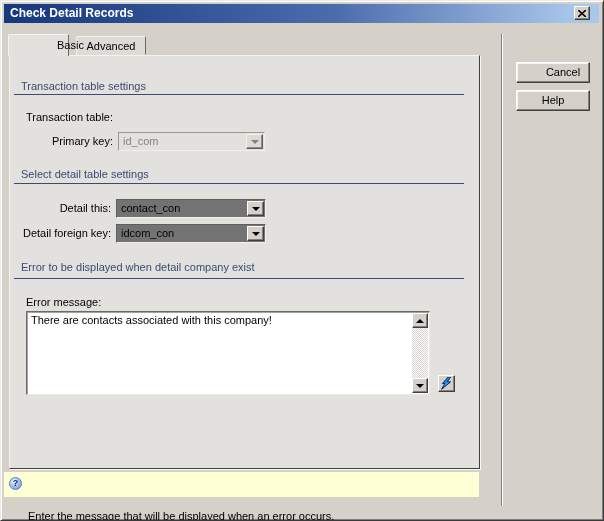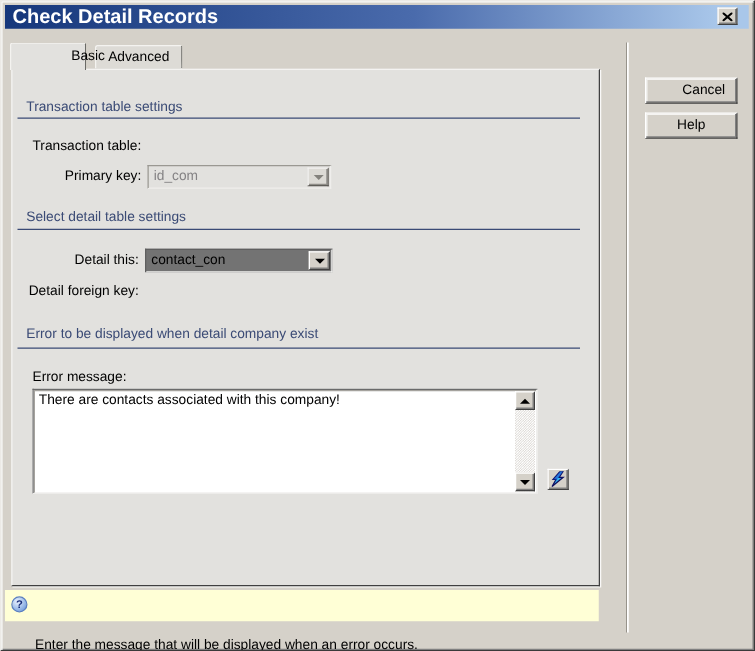--- a/index.html
+++ b/index.html
@@ -7,21 +7,21 @@
     position:relative;width:602px;height:519px;
     background:#D5D1C9;
     border:1px solid;border-color:#ECEAE6 #3A3A3A #3A3A3A #ECEAE6;
     box-shadow:inset 1px 1px 0 #FFFFFF, inset -1px -1px 0 #808080;
     font-family:"Liberation Sans",sans-serif;font-size:11px;color:#000;
     overflow:hidden;
   }
   .titlebar{
     position:absolute;left:3px;top:3px;width:595px;height:19px;
     background:linear-gradient(90deg,#16377B 0%,#4A6BAC 55%,#A9C7EA 96%);
-    color:#fff;font-weight:bold;font-size:16px;line-height:19px;
+    color:#fff;font-weight:bold;font-size:12px;line-height:19px;
     padding-left:6px;box-sizing:border-box;
   }
   .closebtn{
     position:absolute;left:573px;top:5px;width:16px;height:14px;
     background:#D5D1C9;border:1px solid;border-color:#FFFFFF #404040 #404040 #FFFFFF;
     box-shadow:inset -1px -1px 0 #808080;
     display:flex;align-items:center;justify-content:center;box-sizing:border-box;
   }
   .tab{
     position:absolute;box-sizing:border-box;text-align:center;
@@ -134,20 +134,26 @@
 
     <div class="flabel" style="top:143px;width:101px">Detail this:</div>
     <div class="dd" style="left:106px;top:143px;width:150px">
       <span class="ddval">contact_con</span>
       <span class="ddbtn">
           <span class="tri tri-down"></span>
         </span>
     </div>
 
     <div class="flabel" style="top:168px;width:101px">Detail foreign key:</div>
+    <div class="dd" style="left:106px;top:168px;width:150px">
+      <span class="ddval">idcom_con</span>
+      <span class="ddbtn">
+          <span class="tri tri-down"></span>
+        </span>
+    </div>
 
     <div class="heading" style="top:205px">Error to be displayed when detail company exist</div>
     <div class="rule" style="top:222px"></div>
 
     <div class="heading" style="left:16px;top:240px;color:#000">Error message:</div>
 
     <div class="msgbox">
       <div class="msgtext">There are contacts associated with this company!</div>
       <div class="vscroll">
         <div class="sbtn up">

